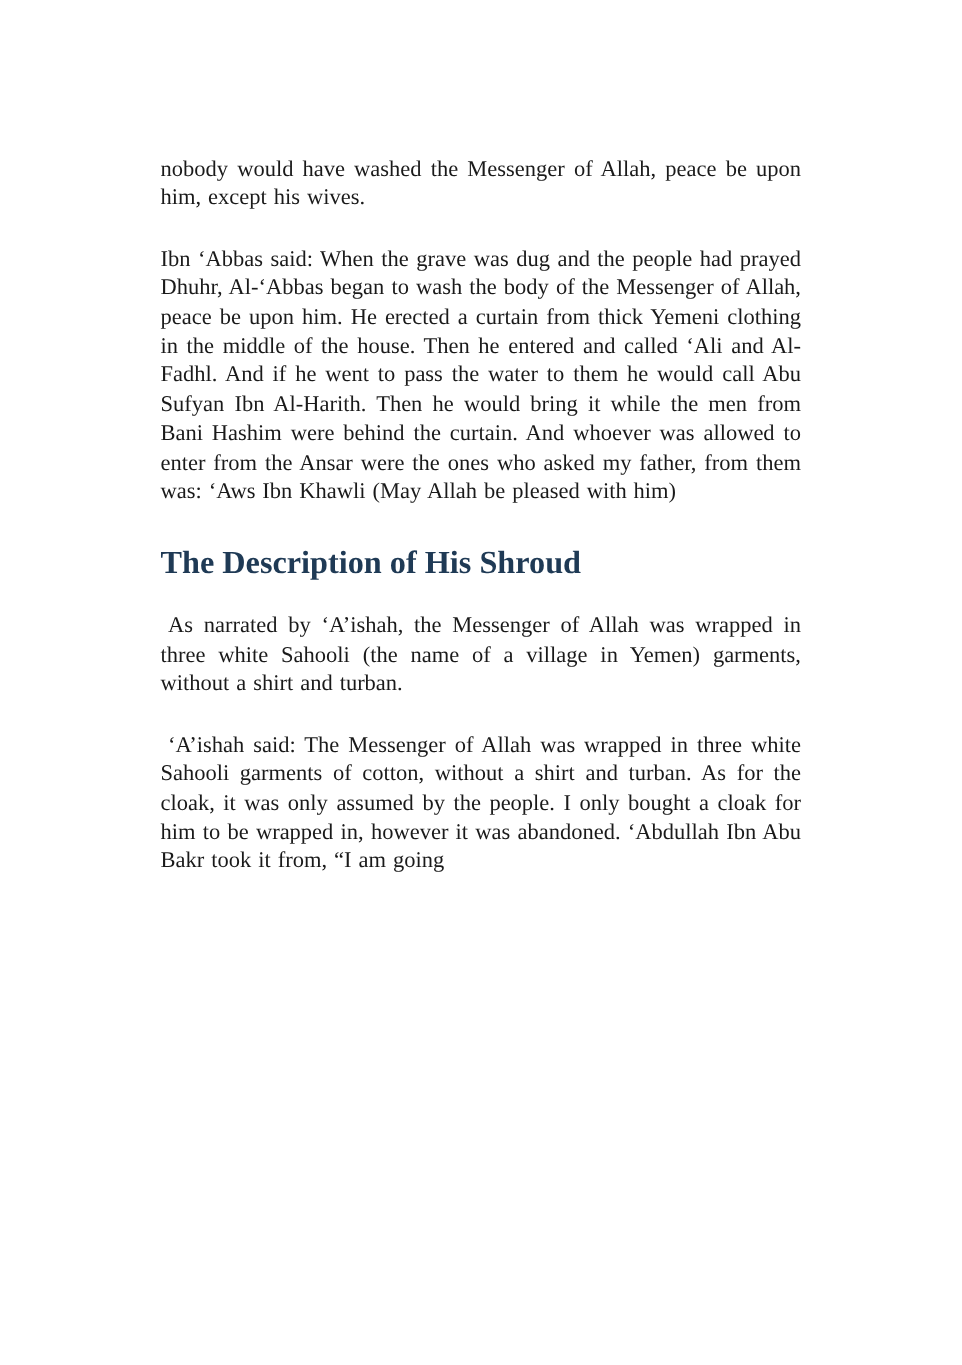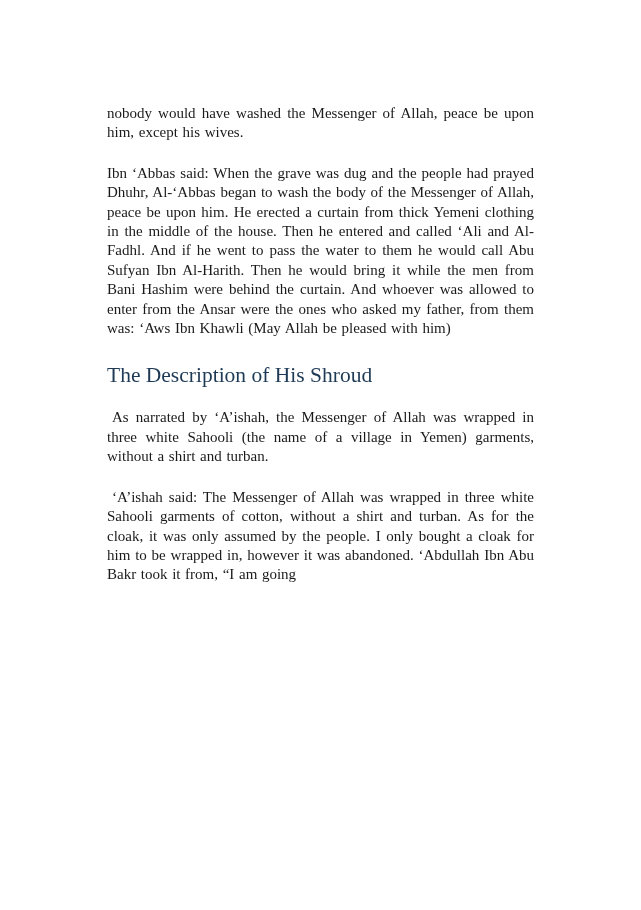--- a/index.html
+++ b/index.html
@@ -29,21 +29,21 @@
       text-align: justify;
       word-spacing: 0.06em;
     }
     .content p.indent {
       text-indent: 5px;
     }
     .content h1 {
       margin: 24px 0 20px 0;
       font-size: 21.5px;
       line-height: 26px;
-      font-weight: normal;
+      font-weight: bold;
       color: var(--color-heading, #1f3a55);
       font-family: "Liberation Serif", serif;
     }
     .footer {
       position: absolute;
       top: 837px;
       right: 108px;
       font-family: "Liberation Sans", sans-serif;
       font-size: 13.5px;
       font-weight: bold;

